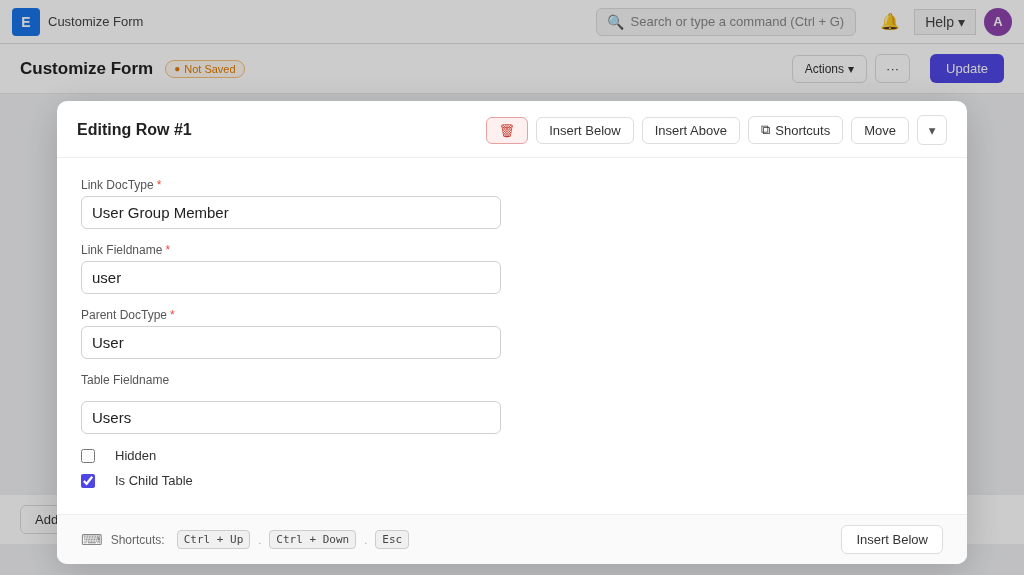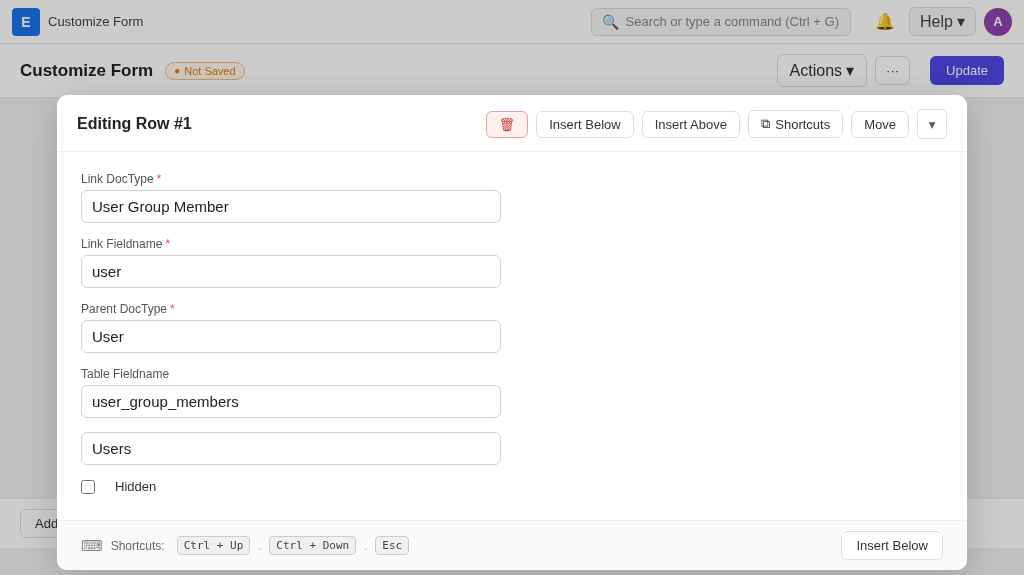--- a/index.html
+++ b/index.html
@@ -21,41 +21,41 @@
       padding: 5px 10px; width: 260px; color: #888; font-size: 13px;
     }
     .topbar-right { display: flex; align-items: center; gap: 8px; margin-left: 10px; }
     .topbar-icon-btn {
       width: 32px; height: 32px; border-radius: 50%; display: flex; align-items: center;
       justify-content: center; background: transparent; border: none; cursor: pointer; color: #555;
       font-size: 16px;
     }
     .help-btn {
       display: flex; align-items: center; gap: 4px; background: #f5f5f5;
-      border: 1px solid #ddd; border-radius: 6px; padding: 4px 10px; cursor: pointer; font-size: 16px; color: #444;
+      border: 1px solid #ddd; border-radius: 0; padding: 4px 10px; cursor: pointer; font-size: 14px; color: #444;
     }
     .avatar {
       width: 28px; height: 28px; border-radius: 50%; background: #8e44ad;
       display: flex; align-items: center; justify-content: center; color: #fff; font-weight: bold; font-size: 13px;
     }
 
     
     .page-header {
       display: flex; align-items: center; padding: 10px 20px; background: #fff;
       border-bottom: 1px solid #e8e8e8; gap: 12px;
     }
     .page-title { font-size: 17px; font-weight: 600; color: #222; }
     .not-saved-badge {
       display: flex; align-items: center; gap: 4px; font-size: 11px; color: #e07b00;
       background: #fff8f0; border: 1px solid #f5c079; border-radius: 10px; padding: 2px 8px;
     }
     .page-header-actions { margin-left: auto; display: flex; align-items: center; gap: 8px; }
     .actions-btn {
       display: flex; align-items: center; gap: 4px; background: #fff; border: 1px solid #ddd;
-      border-radius: 6px; padding: 6px 12px; cursor: pointer; font-size: 16px; color: #333;
+      border-radius: 6px; padding: 6px 12px; cursor: pointer; font-size: 12px; color: #333;
     }
     .more-btn {
       background: #fff; border: 1px solid #ddd; border-radius: 6px;
       padding: 6px 10px; cursor: pointer; font-size: 13px; color: #333;
     }
     .update-btn {
       background: #4f46e5; color: #fff; border: none; border-radius: 6px;
       padding: 7px 16px; cursor: pointer; font-size: 13px; font-weight: 500; margin-left: 12px;
     }
 
@@ -214,30 +214,33 @@
           <span>Parent DocType</span>
           <span class="required-star">*</span>
         </div>
         <input class="form-input" type="text" value="User" style="">
       </div>
 
       <div class="form-row">
         <div class="form-label">
           <span>Table Fieldname</span>
         </div>
-        <input class="form-input" type="text" value="user_group_members" style="">
       </div>
 
       <div class="form-row">
         <input class="form-input" type="text" value="Users" style="">
       </div>
 
       <div class="checkbox-row">
         <input type="checkbox" id="cb-hidden" style="">
         <label for="cb-hidden">Hidden</label>
+      </div>
+      <div class="checkbox-row">
+        <input type="checkbox" id="cb-child" checked="" style="">
+        <label for="cb-child">Is Child Table</label>
       </div>
 
     </div>
 
     <div class="shortcuts-bar">
       <span class="shortcuts-icon">⌨</span>
       <span class="shortcuts-label">Shortcuts:</span>
       <kbd class="kbd">Ctrl + Up</kbd>
       <span class="kbd-sep">.</span>
       <kbd class="kbd">Ctrl + Down</kbd>

